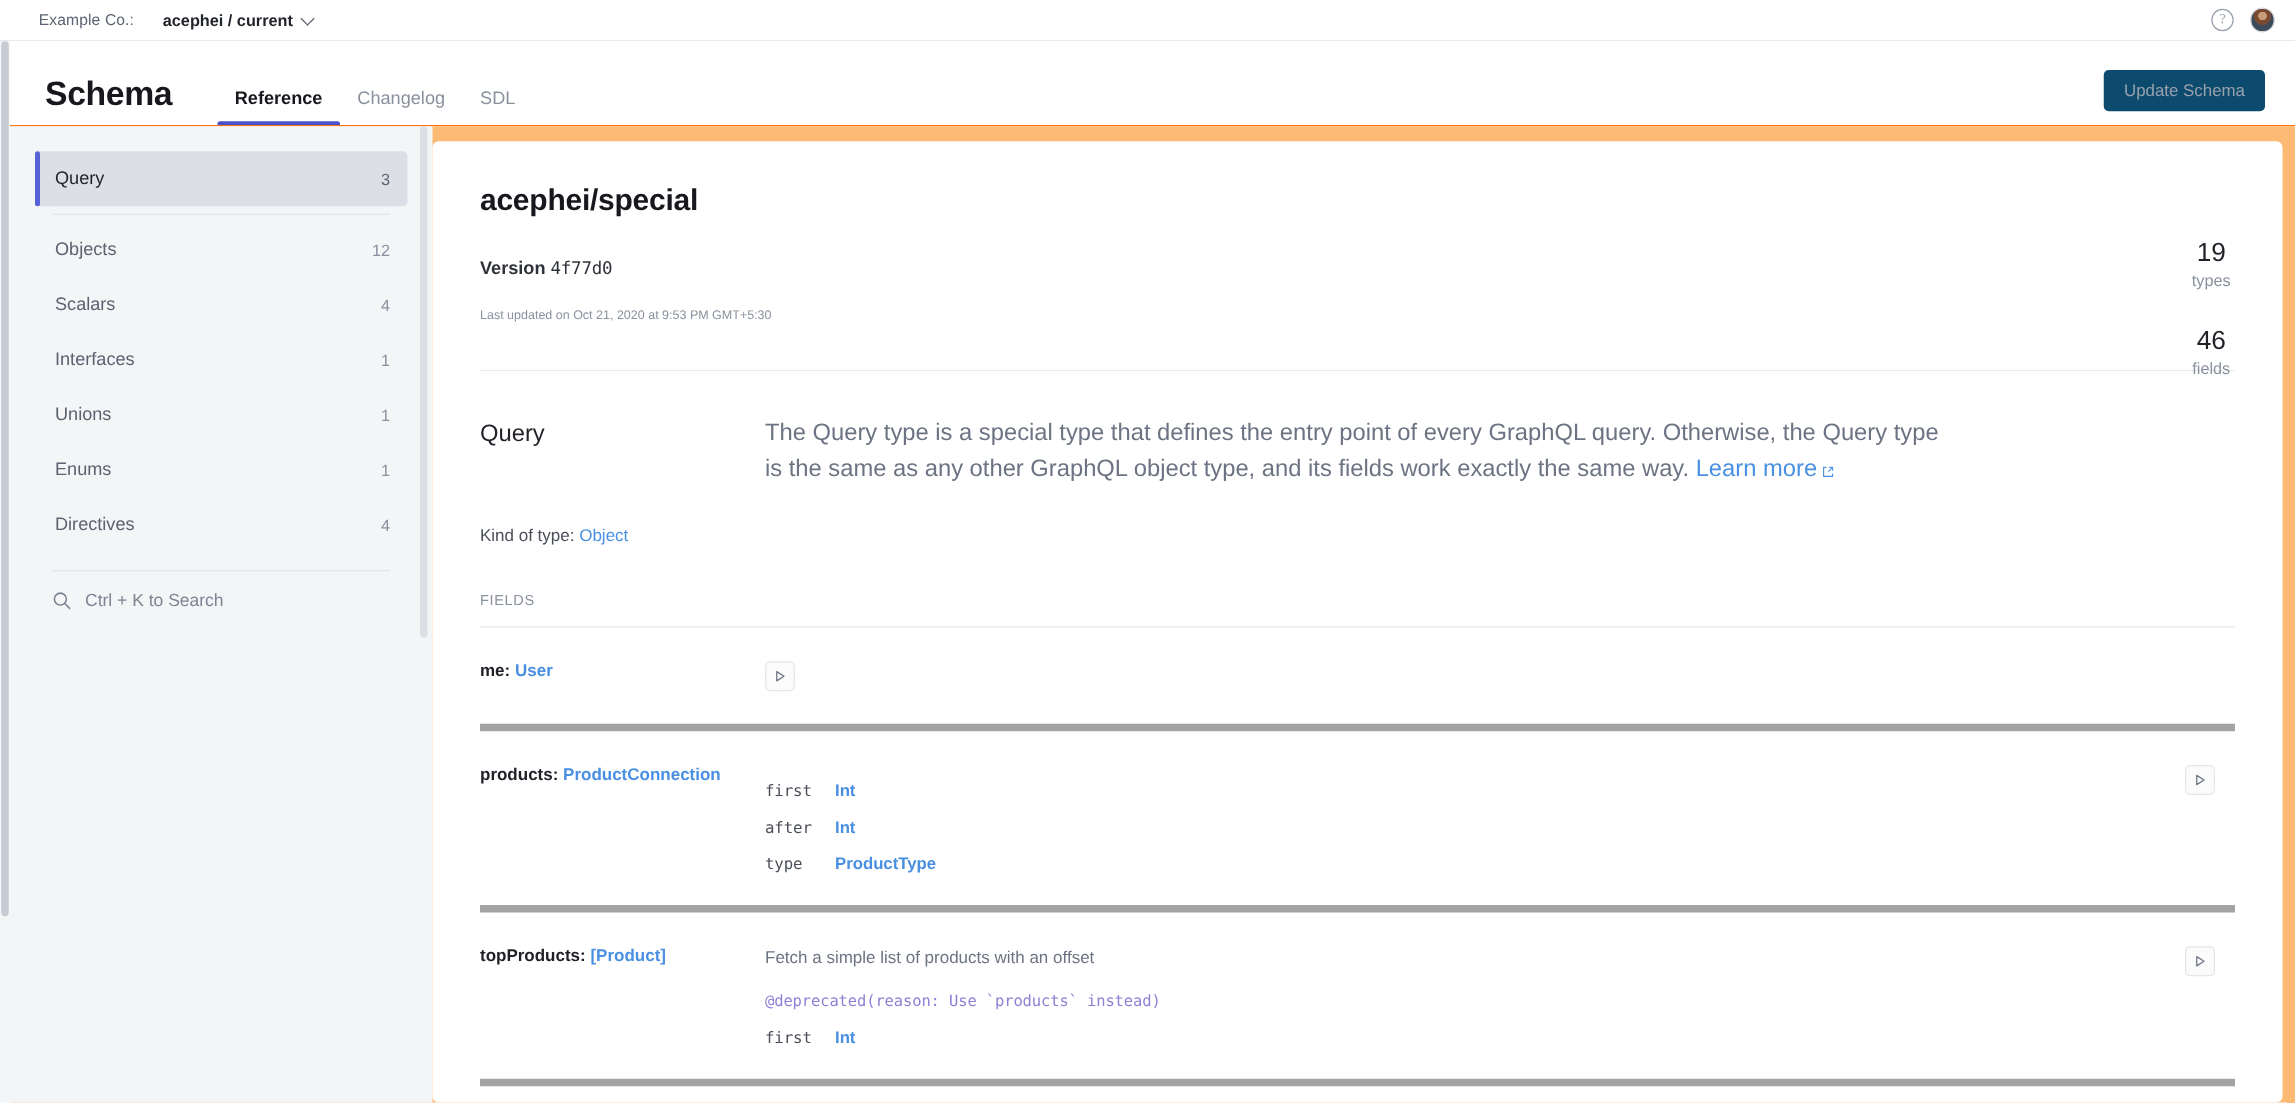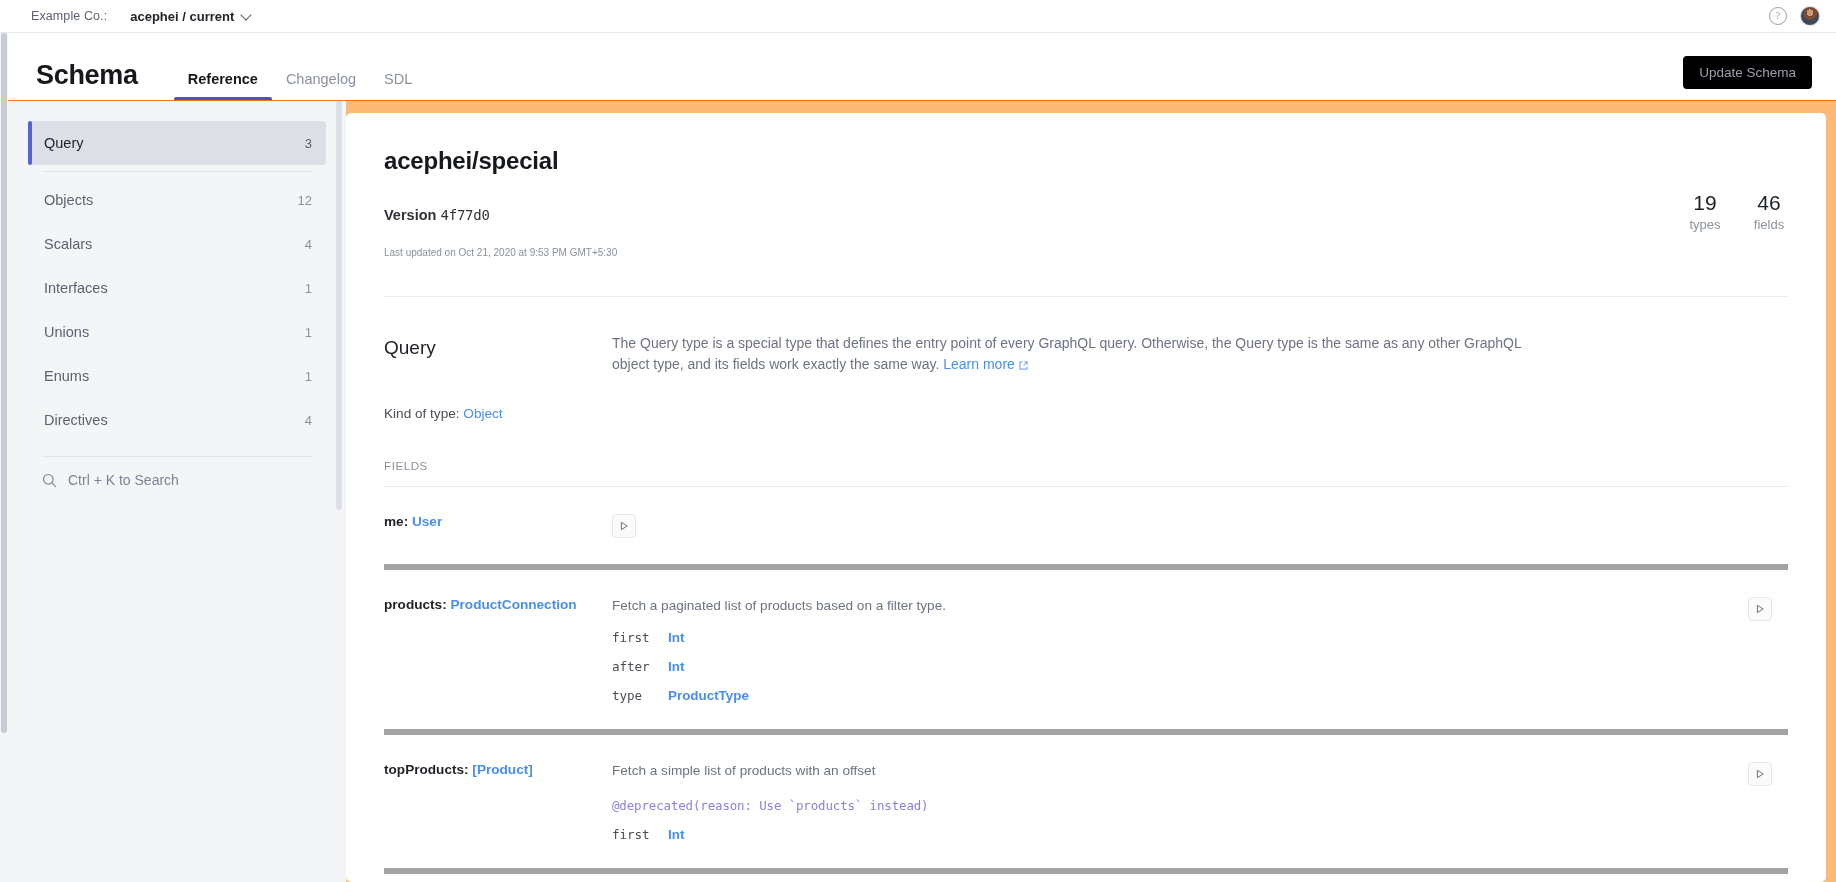--- a/index.html
+++ b/index.html
@@ -125,21 +125,21 @@
     position: absolute;
     left: 0; right: 0; bottom: 0;
     height: 3px;
     background: #4b52c9;
     border-radius: 2px 2px 0 0;
   }
   .update-btn {
     margin-left: auto;
     margin-right: 24px;
     margin-bottom: 11px;
-    background: #000000;
+    background: #0c4a6e;
     color: #9aa1ad;
     border: none;
     border-radius: 4px;
     font-size: 13.5px;
     padding: 9px 16px;
     cursor: not-allowed;
     font-family: "Liberation Sans", sans-serif;
   }
 
   
@@ -263,20 +263,21 @@
   .updated-line {
     margin-top: 24px;
     font-size: 10px;
     color: #8a919e;
   }
   .stats {
     position: absolute;
     top: 79px; right: 40px;
     display: flex;
     gap: 30px;
+    flex-direction: column;
   }
   .stat { text-align: center; min-width: 34px; }
   .stat-num {
     font-size: 21px;
     color: #1f2127;
     line-height: 1.05;
   }
   .stat-label {
     font-size: 13px;
     color: #8a919e;
@@ -293,21 +294,21 @@
   .type-grid {
     display: grid;
     grid-template-columns: 228px 1fr;
   }
   .type-name {
     font-size: 19px;
     color: #1f2127;
     padding-top: 4px;
   }
   .type-desc {
-    font-size: 14px;
+    font-size: 19px;
     color: #6c7382;
     line-height: 1.52;
     max-width: 944px;
   }
   a.link {
     color: #4a90e2;
     text-decoration: none;
     cursor: pointer;
   }
   .ext-ico {
@@ -531,21 +532,20 @@
           </svg>
         </div>
       </div>
 
       <div class="field-row">
         <div class="field-sig">
           <span>products:</span>
           <a class="link type-link">ProductConnection</a>
         </div>
         <div class="field-body">
-          <div class="field-desc">Fetch a paginated list of products based on a filter type.</div>
           <div class="args">
             <div class="arg-row">
               <span class="arg-name">first</span>
               <a class="arg-type">Int</a>
             </div>
             <div class="arg-row">
               <span class="arg-name">after</span>
               <a class="arg-type">Int</a>
             </div>
             <div class="arg-row">

